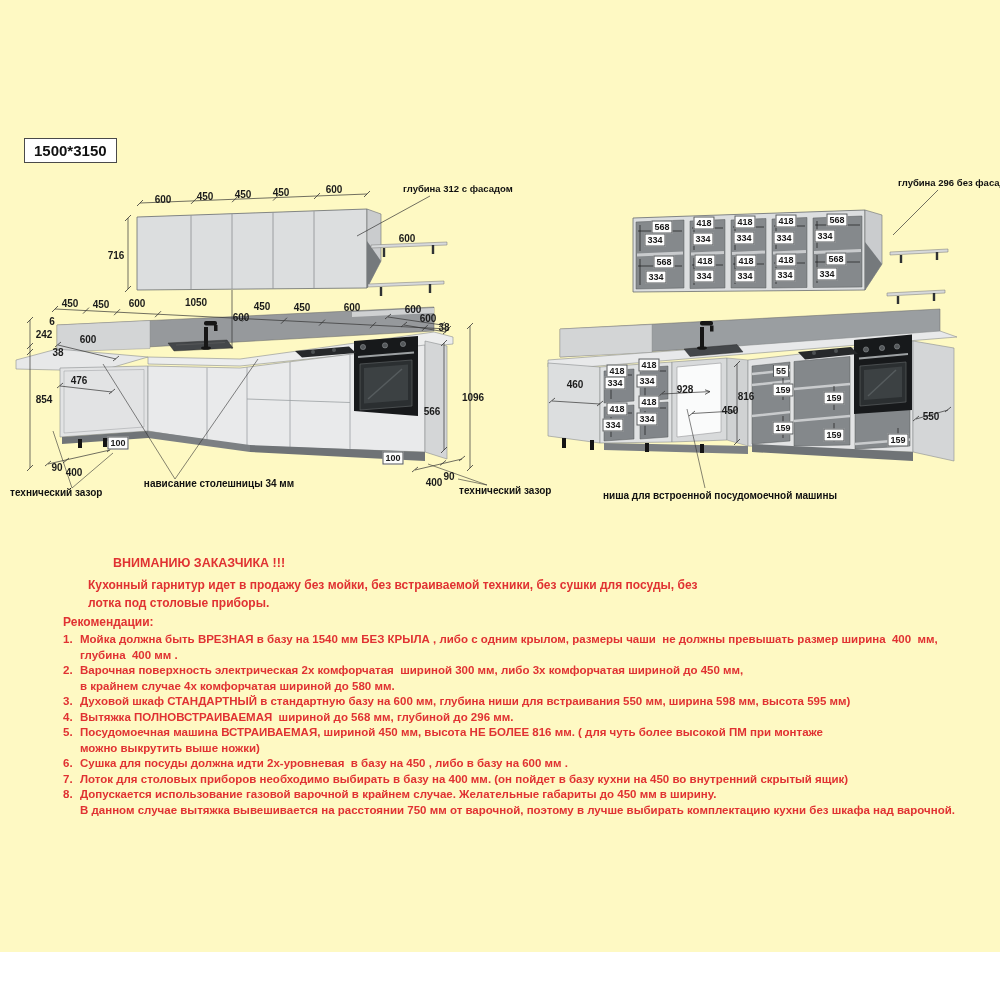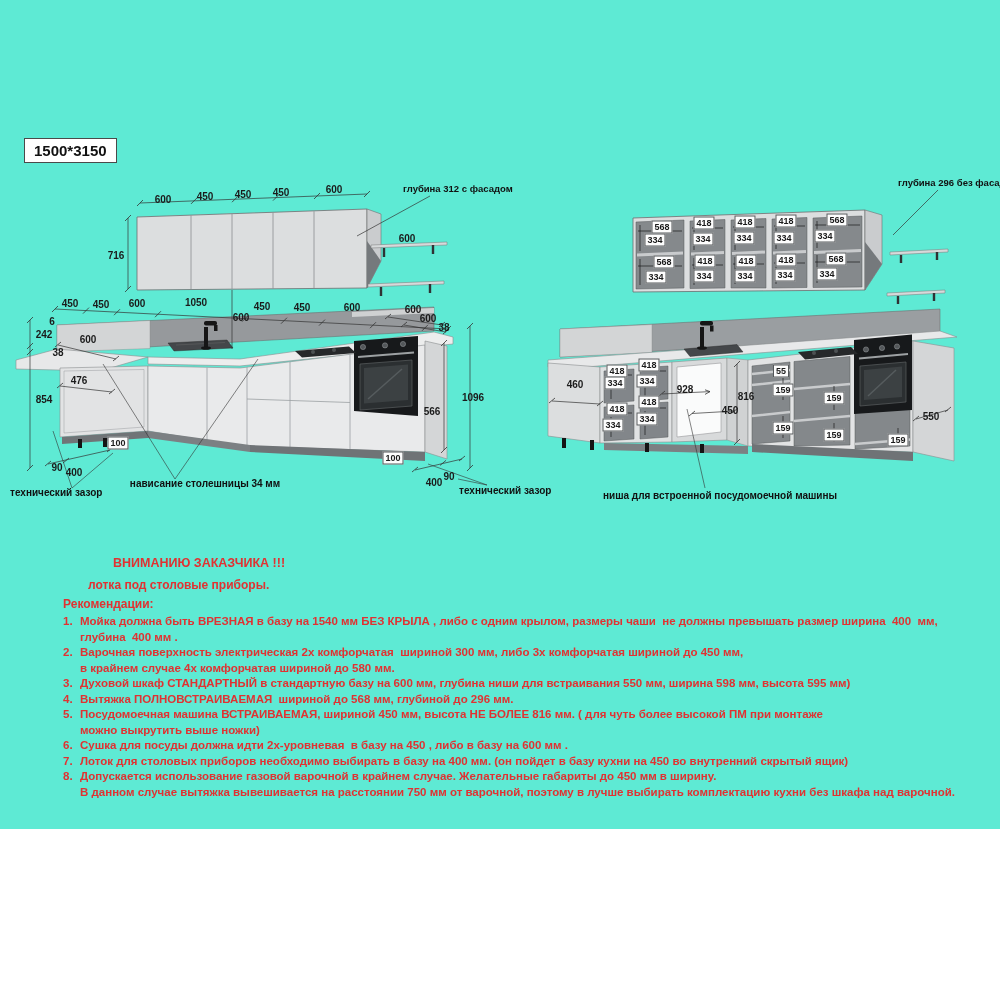--- a/index.html
+++ b/index.html
@@ -1,18 +1,18 @@
 <!DOCTYPE html>
 <html><head>
 <meta charset="utf-8">
 <style>
   * { box-sizing: border-box; margin: 0; padding: 0; }
   html,body { background:#ffffff; }
   .page {
-    position: relative; width: 1000px; height: 829px; background:#5eead4;
+    position: relative; width: 1000px; height: 952px; background:#fef9c3;
     font-family: "Liberation Sans", sans-serif; overflow: hidden;
   }
   .size-box {
     position: absolute; left: 24px; top: 138px;
     border: 1.5px solid #4a4a4a; padding: 3px 9px;
     font: bold 15px "Liberation Sans", sans-serif; color:#111;
     background:#fff;
   }
   svg.draw { position:absolute; left:0; top:0; }
   .labels { position:absolute; left:0; top:0; width:1000px; height:1000px; pointer-events:none; }
@@ -238,27 +238,28 @@
       <span class="dim boxed" style="left: 781px; top: 371px;">55</span>
       <span class="dim boxed" style="left: 783px; top: 390px;">159</span>
       <span class="dim boxed" style="left: 783px; top: 428px;">159</span>
       <span class="dim boxed" style="left: 834px; top: 398px;">159</span>
       <span class="dim boxed" style="left: 834px; top: 435px;">159</span>
       <span class="dim boxed" style="left: 898px; top: 440px;">159</span>
     </div>
 
   <span class="ann" style="left:403px; top:183px; font-size:9.5px;">глубина 312 с фасадом</span>
   <span class="ann" style="left:898px; top:177px; font-size:9.5px;">глубина 296 без фасада</span>
-  <span class="ann center" style="left:205px; top:478px;">нависание столешницы 34 мм</span>
+  <span class="ann center" style="left:219px; top:478px;">нависание столешницы 34 мм</span>
   <span class="ann" style="left:10px; top:487px;">технический зазор</span>
   <span class="ann" style="left:459px; top:485px;">технический зазор</span>
   <span class="ann center" style="left:720px; top:490px;">ниша для встроенной посудомоечной машины</span>
 
   <div class="notice">
     <div class="n-title">ВНИМАНИЮ ЗАКАЗЧИКА !!!</div>
+    <div class="n-line">Кухонный гарнитур идет в продажу без мойки, без встраиваемой техники, без сушки для посуды, без</div>
     <div class="n-line">лотка под столовые приборы.</div>
     <div class="n-rec">Рекомендации:</div>
     <ol class="n-list">
       <li>
           <span class="num">1.</span>
           <span class="txt">Мойка должна быть ВРЕЗНАЯ в базу на 1540 мм БЕЗ КРЫЛА , либо с одним крылом, размеры чаши  не должны превышать размер ширина  400  мм,
 глубина  400 мм .</span>
         </li>
       <li>
           <span class="num">2.</span>

